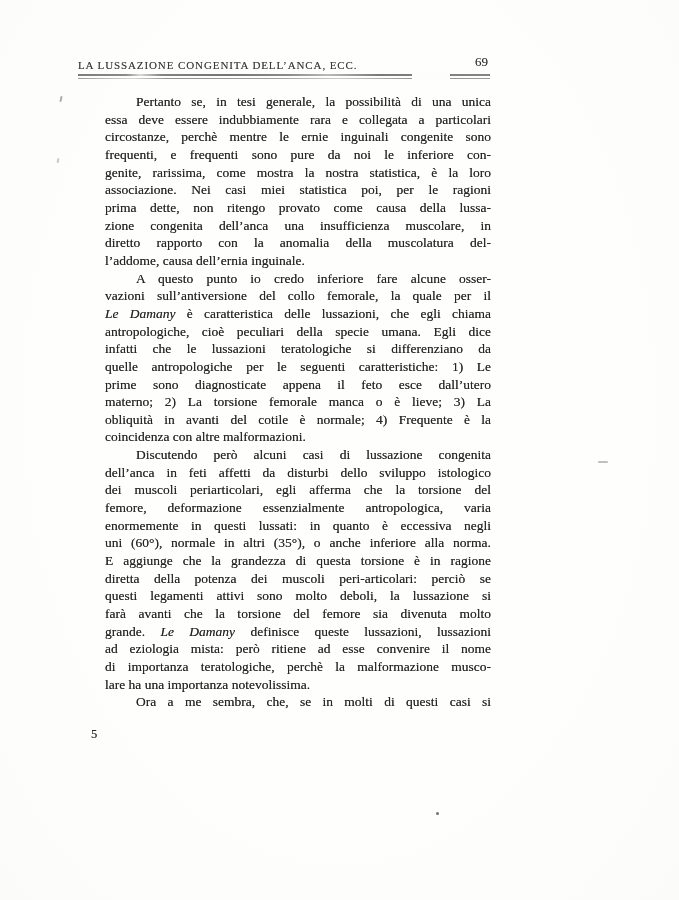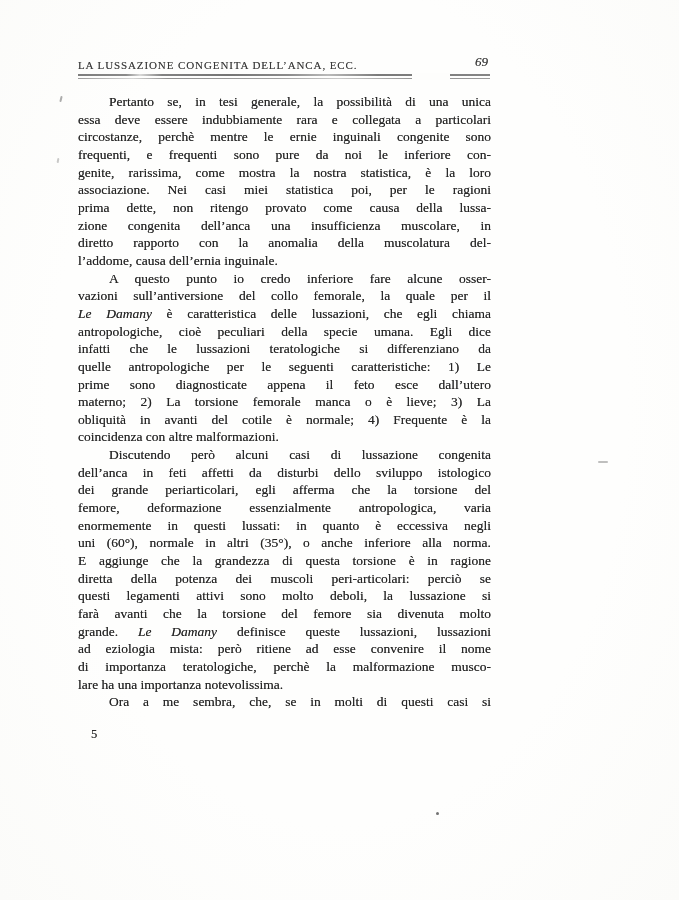--- a/index.html
+++ b/index.html
@@ -15,21 +15,20 @@
     position:absolute;left:78px;top:55px;width:412px;height:14px;
     white-space:nowrap;
   }
   .running-title{
     font-size:11px;letter-spacing:.9px;color:#3b3b3b;
     text-shadow:0 0 .5px rgba(60,60,60,.55);
   }
   .folio{
     position:absolute;right:2px;top:-1px;font-size:13px;color:#333;
     text-shadow:0 0 .5px rgba(60,60,60,.5);
-    font-style:italic;
   }
   
   .head-rule{position:absolute;left:78px;top:73px;width:412px;height:7px;}
   .rl{width:100%;}
   .rl1{
     height:2px;margin-top:1px;
     background:linear-gradient(90deg,
       #7d7d7d 0px,#8a8a8a 48px,rgba(130,130,130,.30) 62px,#828282 84px,
       #757575 150px,#8b8b8b 210px,rgba(130,130,130,.55) 250px,#7a7a7a 300px,#858585 412px);
   }
@@ -39,21 +38,21 @@
       #9a9a9a 0px,rgba(150,150,150,.4) 55px,#8f8f8f 90px,#a0a0a0 200px,
       rgba(150,150,150,.5) 260px,#909090 340px,#9b9b9b 412px);
   }
   .rule-gap{position:absolute;left:334px;top:0;width:38px;height:7px;background:#fdfdfc;}
   
   .body-text{
     position:absolute;left:78px;top:93px;width:413px;
     font-size:13.5px;line-height:17.67px;color:#262626;
     text-shadow:0 0 .5px rgba(34,34,34,.65);
   }
-  .line{height:17.67px;white-space:nowrap;}
+  .line{height:17.67px;white-space:nowrap;margin-left:27px;}
   .line.just{white-space:normal;text-align:justify;text-align-last:justify;}
   .line.indent{padding-left:31px;}
   .italic{font-style:italic;}
   
   .signature{
     position:absolute;left:91px;top:727px;font-size:12.5px;color:#2e2e2e;
     text-shadow:0 0 .5px rgba(40,40,40,.6);
   }
   
   .artifact{position:absolute;}
@@ -94,21 +93,21 @@
       <div class="line just"><span class="italic">Le Damany</span><span> è caratteristica delle lussazioni, che egli chiama</span></div>
       <div class="line just">antropologiche, cioè peculiari della specie umana. Egli dice</div>
       <div class="line just">infatti che le lussazioni teratologiche si differenziano da</div>
       <div class="line just">quelle antropologiche per le seguenti caratteristiche: 1) Le</div>
       <div class="line just">prime sono diagnosticate appena il feto esce dall’utero</div>
       <div class="line just">materno; 2) La torsione femorale manca o è lieve; 3) La</div>
       <div class="line just">obliquità in avanti del cotile è normale; 4) Frequente è la</div>
       <div class="line">coincidenza con altre malformazioni.</div>
       <div class="line just indent">Discutendo però alcuni casi di lussazione congenita</div>
       <div class="line just">dell’anca in feti affetti da disturbi dello sviluppo istologico</div>
-      <div class="line just">dei grande periarticolari, egli afferma che la torsione del</div>
+      <div class="line just">dei muscoli periarticolari, egli afferma che la torsione del</div>
       <div class="line just">femore, deformazione essenzialmente antropologica, varia</div>
       <div class="line just">enormemente in questi lussati: in quanto è eccessiva negli</div>
       <div class="line just">uni (60°), normale in altri (35°), o anche inferiore alla norma.</div>
       <div class="line just">E aggiunge che la grandezza di questa torsione è in ragione</div>
       <div class="line just">diretta della potenza dei muscoli peri-articolari: perciò se</div>
       <div class="line just">questi legamenti attivi sono molto deboli, la lussazione si</div>
       <div class="line just">farà avanti che la torsione del femore sia divenuta molto</div>
       <div class="line just"><span>grande. </span><span class="italic">Le Damany</span><span> definisce queste lussazioni, lussazioni</span></div>
       <div class="line just">ad eziologia mista: però ritiene ad esse convenire il nome</div>
       <div class="line just">di importanza teratologiche, perchè la malformazione musco-</div>

